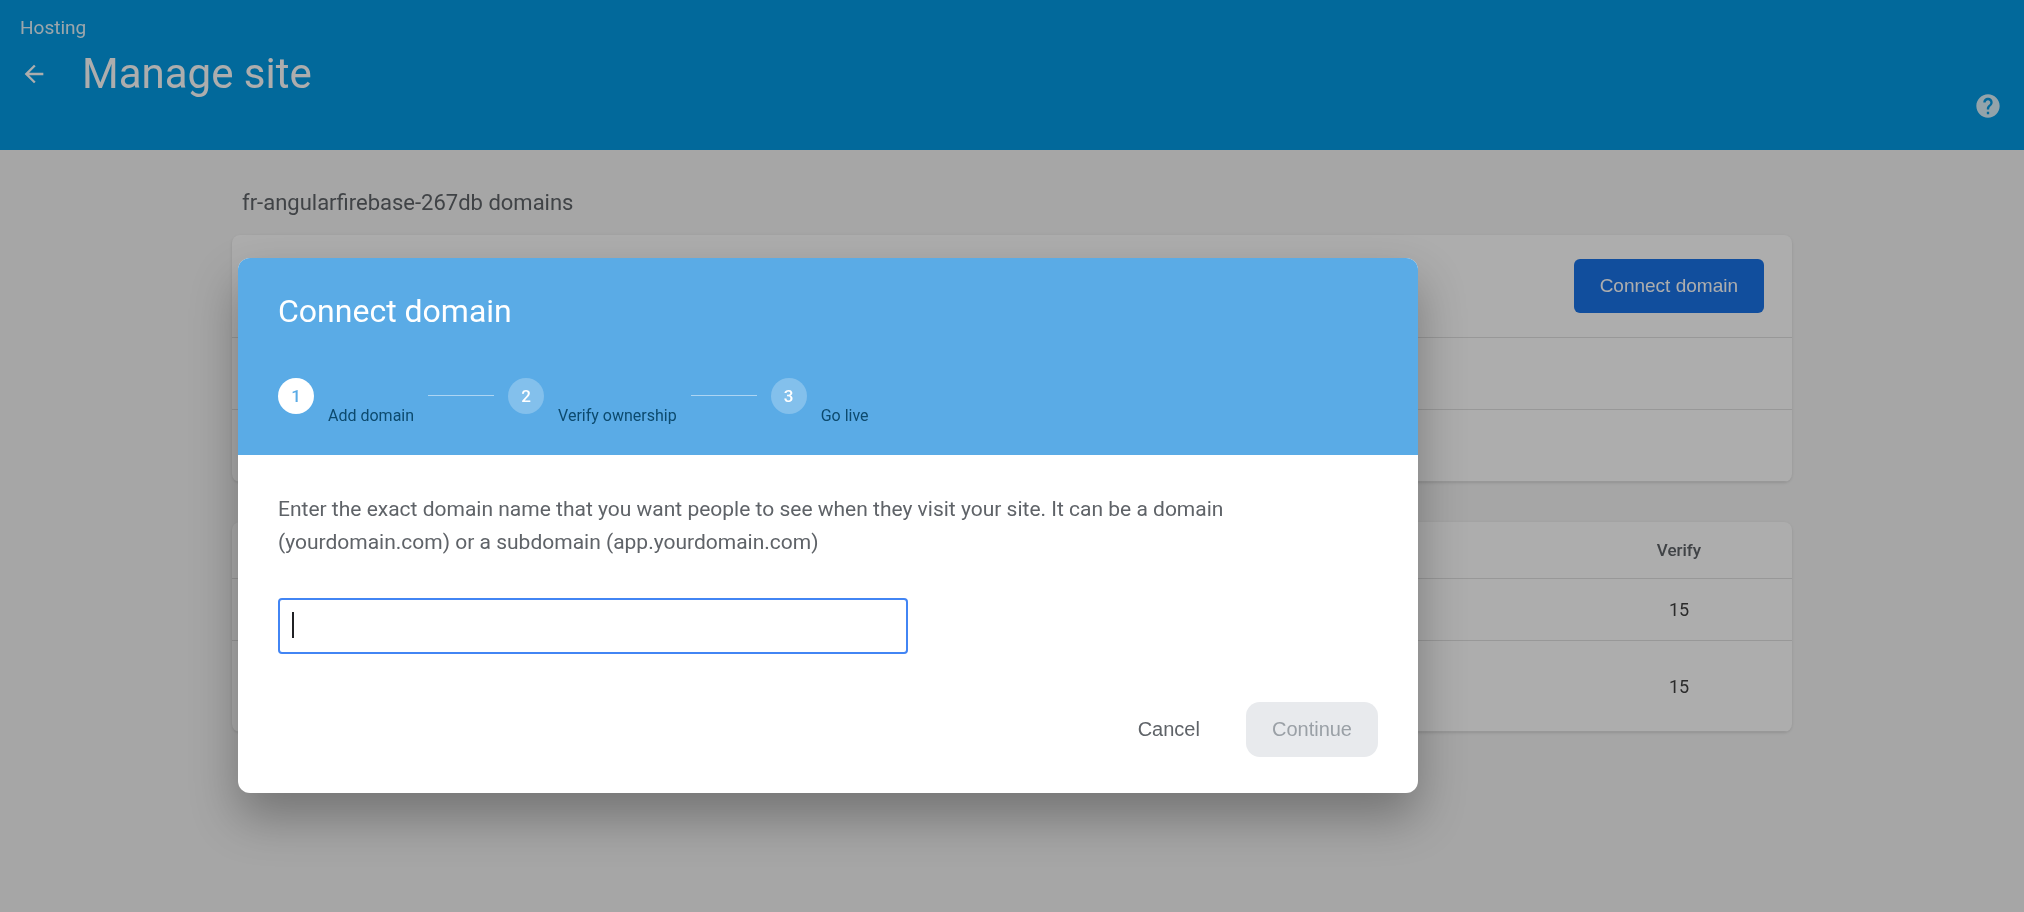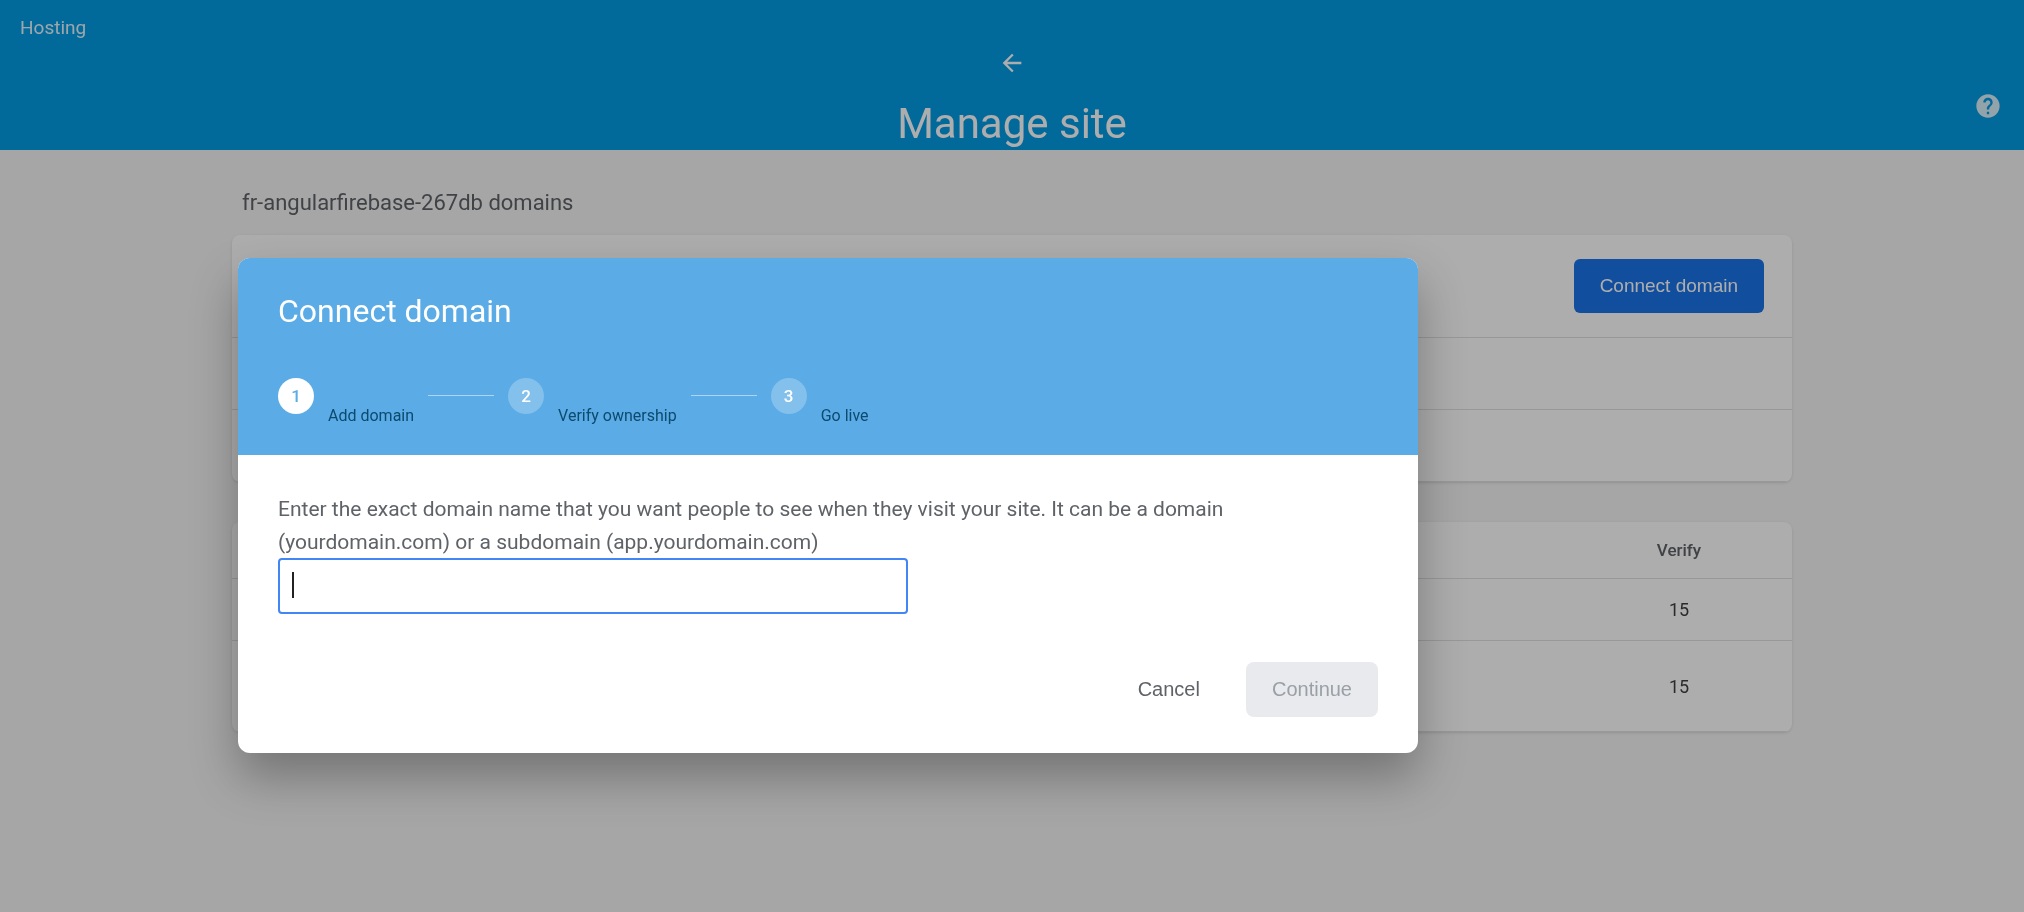--- a/index.html
+++ b/index.html
@@ -28,22 +28,21 @@
     .header-breadcrumb {
       color: rgba(255,255,255,0.9);
       font-size: 19px;
       font-weight: 400;
       margin-bottom: 10px;
     }
     
     .header-title-row {
       display: flex;
       align-items: center;
-      gap: 22px;
-      flex-direction: column;
+      gap: 34px;
     }
     
     .back-arrow {
       width: 28px;
       height: 28px;
       color: white;
       cursor: pointer;
     }
     
     .page-title {
@@ -237,20 +236,21 @@
     }
     
     .dialog-body {
       padding: 38px 40px 28px 40px;
     }
     
     .dialog-description {
       font-size: 21px;
       color: #5f6368;
       line-height: 1.55;
+      margin-bottom: 40px;
       max-width: 1050px;
     }
     
     .input-label {
       font-size: 19px;
       color: #5f6368;
       margin-bottom: 14px;
       display: block;
     }
     
@@ -282,21 +282,21 @@
       padding: 14px 18px;
     }
     
     .continue-btn {
       background: #e8eaed;
       border: none;
       color: #9aa0a6;
       font-size: 20px;
       font-weight: 500;
       padding: 16px 26px;
-      border-radius: 8px;
+      border-radius: 14px;
       cursor: not-allowed;
     }
     
     .cursor-line {
       display: inline-block;
       width: 1.5px;
       height: 26px;
       background: #202124;
       vertical-align: middle;
     }

